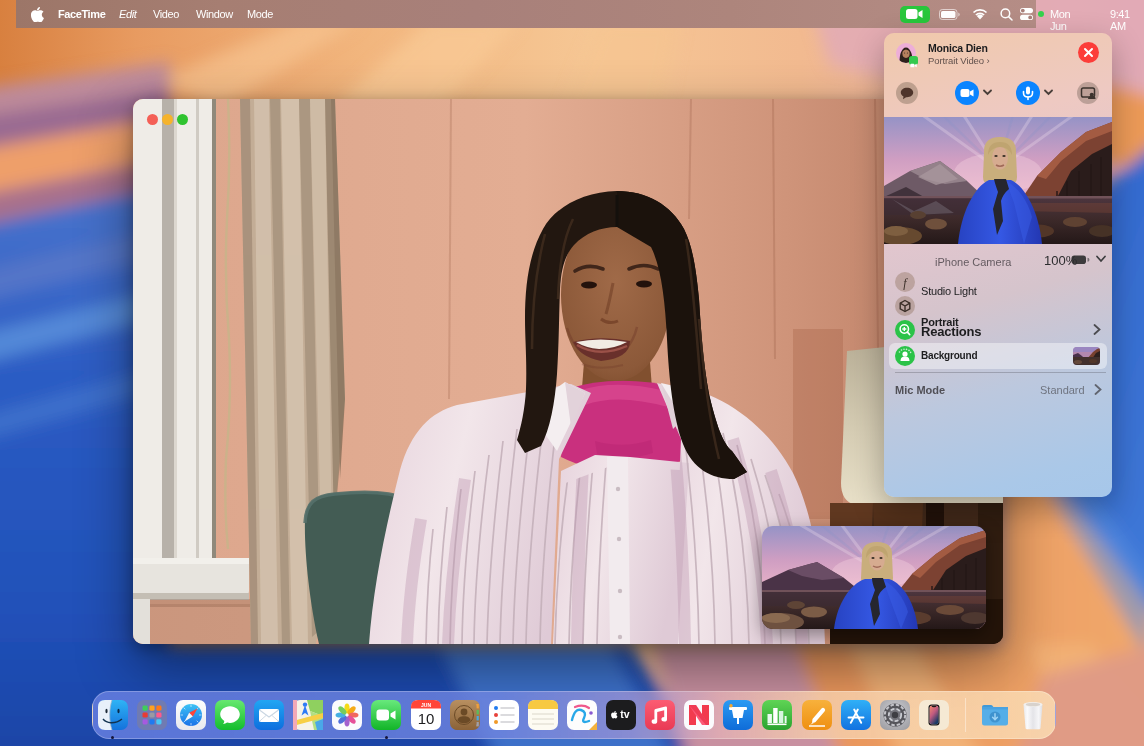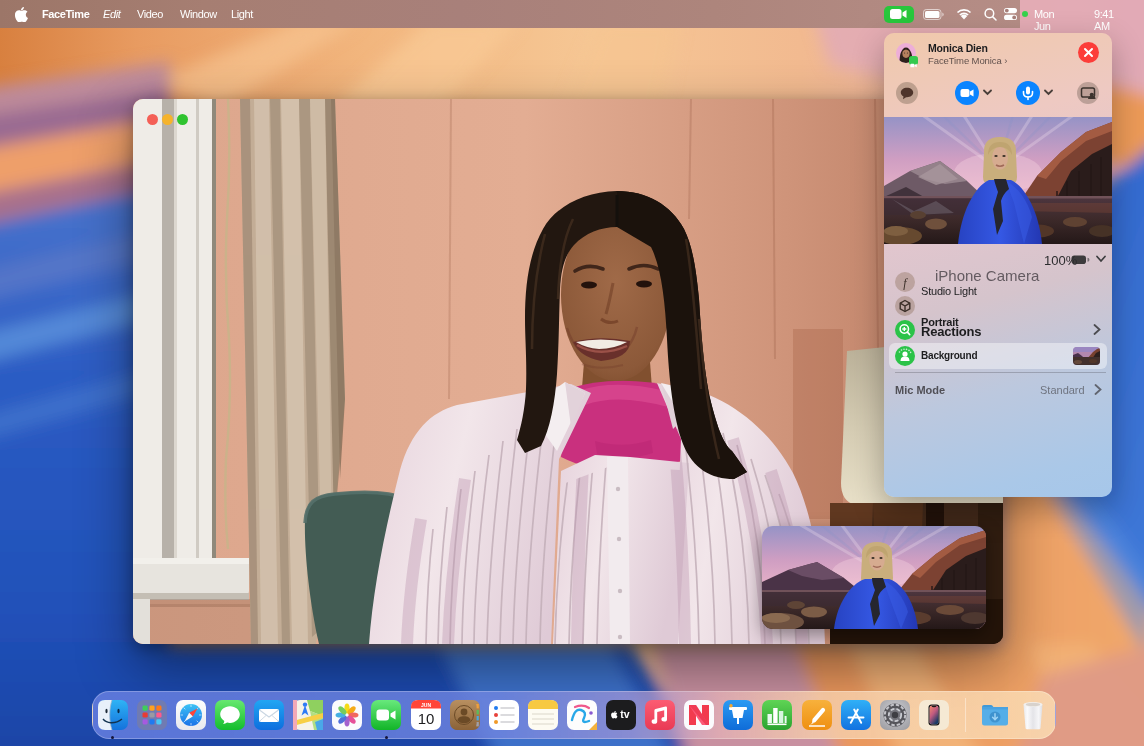--- a/index.html
+++ b/index.html
@@ -72,32 +72,32 @@
 
       <polygon points="1052,70 1204,110 1204,195 1048,140" fill="#ec9a58"></polygon>
 
       <path d="M1090,198 L1160,140 L1204,140 L1204,680 L1002,408 Q1054,300 1090,198 Z" fill="url(#wgBlueR)"></path>
       <path d="M1050,428 L1150,578 L1150,660 L1022,448 Z" fill="#5b90e0" opacity=".55"></path>
 
       <polygon points="1042,676 1204,630 1204,806 1000,806" fill="#de9a86" opacity=".95"></polygon>
     </g>
   </svg>
 
-  <div class="abs" id="menubar" style="left:0;top:0;width:1020px;height:28px;
+  <div class="abs" id="menubar" style="left:16px;top:0;width:1020px;height:28px;
       background:linear-gradient(90deg,#9c7668 0%,#a67e72 20%,#a8807a 45%,#ad857c 70%,#b58d86 100%);
       color:#fff;font-size:11px;letter-spacing:-.4px;">
     <svg class="abs" style="left:15px;top:7px" width="13" height="15" viewBox="0 0 13 15">
       <path fill="#fff" d="M8.9,0 c0.12,0.83 -0.24,1.66 -0.74,2.26 c-0.5,0.62 -1.33,1.08 -2.12,1.04 c-0.12,-0.79 0.25,-1.62 0.7,-2.16 C7.27,0.5 8.14,0.04 8.9,0 Z"></path>
       <path fill="#fff" d="M6.33,3.85 c0.72,0 2.02,-0.72 3.26,-0.61 c0.52,0.02 1.98,0.21 2.92,1.58 c-0.08,0.05 -1.74,1.02 -1.72,3.04 c0.02,2.42 2.12,3.22 2.14,3.23 c-0.02,0.06 -0.34,1.16 -1.11,2.28 c-0.66,0.99 -1.36,1.97 -2.44,1.99 c-1.07,0.02 -1.42,-0.63 -2.64,-0.63 c-1.22,0 -1.6,0.61 -2.61,0.65 c-1.05,0.04 -1.85,-1.06 -2.52,-2.04 c-1.37,-1.99 -2.42,-5.63 -1.01,-8.08 c0.7,-1.22 1.95,-2 3.3,-2.02 C4.93,3.22 5.91,3.85 6.33,3.85 Z"></path>
     </svg>
     <span class="abs" style="left:42px;top:7.5px;font-weight:bold;">FaceTime</span>
     <span class="abs" style="left:103px;top:7.5px;font-style:italic;">Edit</span>
     <span class="abs" style="left:137px;top:7.5px;">Video</span>
     <span class="abs" style="left:180px;top:7.5px;">Window</span>
-    <span class="abs" style="left:231px;top:7.5px;">Light</span>
+    <span class="abs" style="left:231px;top:7.5px;">Mode</span>
 
     <div class="abs" style="left:884px;top:5.5px;width:30px;height:17px;border-radius:5px;background:#28c73c;"></div>
     <svg class="abs" style="left:890px;top:9px" width="19" height="10" viewBox="0 0 19 10">
       <rect x="0" y="0" width="11.5" height="10" rx="2.5" fill="#fff"></rect>
       <path d="M12.5,3.4 L16.5,1 L16.5,9 L12.5,6.6 Z" fill="#fff"></path>
     </svg>
     <svg class="abs" style="left:923px;top:8.5px" width="22" height="11" viewBox="0 0 22 11">
       <rect x="0.5" y="0.5" width="17.5" height="10" rx="2.8" fill="none" stroke="rgba(255,255,255,.6)" stroke-width="1"></rect>
       <rect x="2" y="2" width="14.5" height="7" rx="1.6" fill="#fff"></rect>
       <path d="M19.3,3.6 a2,2 0 0 1 0,3.8 Z" fill="rgba(255,255,255,.6)"></path>
@@ -405,21 +405,21 @@
         <circle cx="11.4" cy="10" r=".5" fill="#2e211b"></circle>
       </svg>
     </div>
     <div class="abs" style="left:24.5px;top:22.5px;width:9px;height:9px;border-radius:2.8px;background:#35c94e;">
       <svg width="9" height="9" viewBox="0 0 10 10">
           <rect x="1.5" y="3" width="4.5" height="4" rx="1" fill="#fff"></rect>
           <path d="M6.5,4.2 L8.6,3 L8.6,7 L6.5,5.8 Z" fill="#fff"></path>
         </svg>
     </div>
     <div class="abs" style="left:44px;top:9px;font-size:10.5px;font-weight:bold;color:#1c1c1e;letter-spacing:-.2px;">Monica Dien</div>
-    <div class="abs" style="left:44px;top:22px;font-size:9.5px;color:rgba(60,50,50,.8);letter-spacing:-.1px;">FaceTime Monica ›</div>
+    <div class="abs" style="left:44px;top:22px;font-size:9.5px;color:rgba(60,50,50,.8);letter-spacing:-.1px;">Portrait Video ›</div>
     <div class="abs" style="left:194px;top:9px;width:21px;height:21px;border-radius:11px;background:#fc3d39;">
       <svg width="21" height="21" viewBox="0 0 21 21">
           <path d="M7,7 L14,14 M14,7 L7,14" stroke="#fff" stroke-width="2" stroke-linecap="round"></path>
         </svg>
     </div>
 
     <div class="abs" style="left:12px;top:49px;width:22px;height:22px;border-radius:11px;background:rgba(150,125,110,.55);">
       <svg width="22" height="22" viewBox="0 0 22 22">
           <path d="M11,5.8 C7.5,5.8 4.8,7.9 4.8,10.6 C4.8,12.3 5.9,13.8 7.5,14.6 L7,17.2 L10.1,15.2 C10.4,15.25 10.7,15.3 11,15.3 C14.5,15.3 17.2,13.3 17.2,10.6 C17.2,7.9 14.5,5.8 11,5.8 Z" fill="#4e342a"></path>
         </svg>
@@ -506,21 +506,21 @@
         <path d="M104,38 Q104,25 116,25 Q128,25 128,38 Q124,30 116,30 Q108,30 104,38 Z" fill="#bfa470"></path>
         <ellipse cx="112" cy="39" rx="1.7" ry="1.1" fill="#3a3026"></ellipse>
         <ellipse cx="120" cy="39" rx="1.7" ry="1.1" fill="#3a3026"></ellipse>
         <path d="M112,48 Q116,50.5 120,48" stroke="#a06a58" stroke-width="1.5" fill="none"></path>
         <path d="M74,127 C77,96 90,70 105,63 L127,63 C142,70 155,96 158,127 Z" fill="url(#jackG)"></path>
         <path d="M122,64 C134,70 144,84 148,100 L140,127 L130,86 Z" fill="#3a5ee8" opacity=".5"></path>
         <path d="M110,62 L122,62 L125,72 Q119,77 117,84 L119,104 L113,118 L109,92 L114,75 Q111,67 110,62 Z" fill="#26262e"></path>
       </svg>
     </div>
 
-    <div class="abs" style="left:11px;top:234px;font-size:15px;color:rgba(60,55,60,.75);padding-left:40px;">iPhone Camera</div>
+    <div class="abs" style="left:11px;top:223px;font-size:11px;color:rgba(60,55,60,.75);padding-left:40px;">iPhone Camera</div>
     <div class="abs" style="left:160px;top:220px;font-size:13px;color:#2c2c2e;">100%</div>
     <svg class="abs" style="left:187px;top:222px" width="20" height="10" viewBox="0 0 20 10">
       <rect x="0.5" y="0.5" width="14.5" height="8.5" rx="2.8" fill="rgba(44,44,46,.9)"></rect>
       <path d="M16.5,2.8 a1.9,1.9 0 0 1 0,3.9 Z" fill="rgba(44,44,46,.55)"></path>
     </svg>
     <svg class="abs" style="left:212px;top:222px" width="10" height="8" viewBox="0 0 10 8">
         <path d="M1,1.5 L5,6 L9,1.5" stroke="#3c3c3e" stroke-width="1.7" fill="none" stroke-linecap="round"></path>
       </svg>
 
     <div class="abs" style="left:5px;top:310px;width:218px;height:26px;border-radius:6px;background:rgba(255,255,255,.42);"></div>

